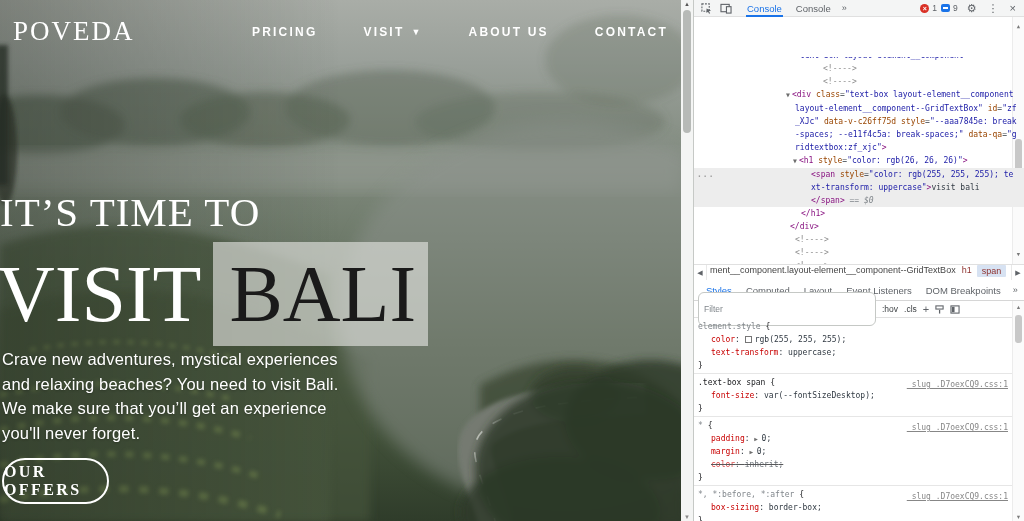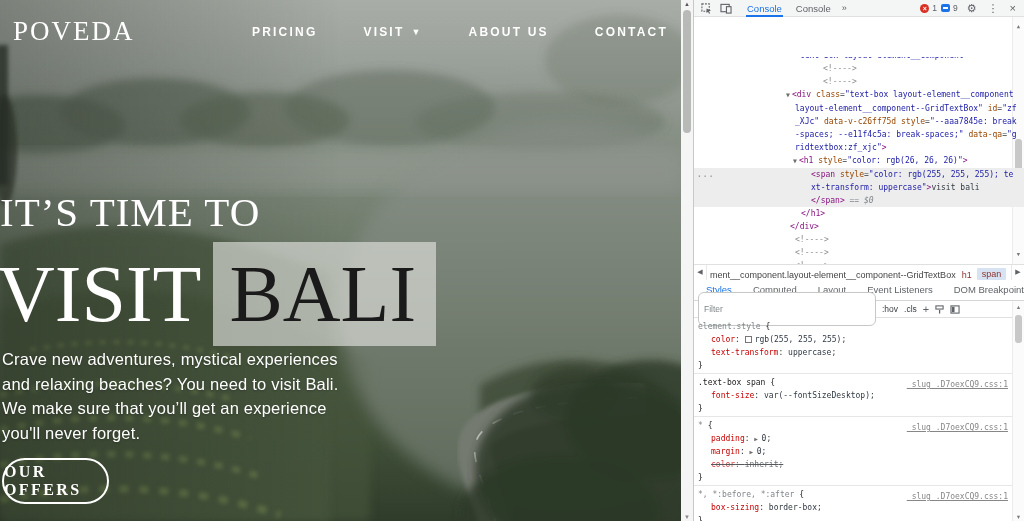--- a/index.html
+++ b/index.html
@@ -16,21 +16,21 @@
           font-size:27px; letter-spacing:2px; font-weight:400; }
   .main-nav { position:absolute; right:13px; top:25px; display:flex; gap:46px; }
   .nav-item { color:#fff; font-size:12px; font-weight:700; letter-spacing:2.2px; display:flex; align-items:center; cursor:pointer; }
   .nav-caret { font-size:9px; margin-left:7px; color:#fff; }
 
   .hero-h2 { position:absolute; left:0px; top:190px; color:#fff; font-family:"Liberation Serif", serif;
              font-size:41px; font-weight:400; letter-spacing:1px; line-height:44px; }
   .hero-h1 { position:absolute; left:-3px; top:242px; color:#fff; font-family:"Liberation Serif", serif;
              font-size:80px; font-weight:400; line-height:104px; white-space:nowrap; }
   .hero-h1 .hl-dark { display:inline-block; color:#1a1a1a; background:rgba(219,221,217,.68);
-             padding:0 20px 0 16px; margin-left:12px; line-height:104px; }
+             padding:0 12px 0 16px; margin-left:12px; line-height:104px; }
   .hero-p { position:absolute; left:2px; top:347px; width:352px; color:#fff; font-size:16.5px;
             line-height:24.5px; letter-spacing:.2px; text-shadow:0 1px 2px rgba(0,0,0,.25); }
   .cta-btn { position:absolute; left:2px; top:458px; width:107px; height:46px; border:2px solid #fff;
              border-radius:26px; background:transparent; color:#fff; font-family:Liberation Serif, serif;
              font-size:16px; font-weight:700; letter-spacing:2.4px; display:flex; align-items:center;
              justify-content:center; cursor:pointer; }
 
   
   .page-scrollbar { position:absolute; left:681px; top:0; width:12px; height:521px; background:#f4f5f4; }
   .page-scrollbar .sb-up { position:absolute; top:1px; left:0; width:12px; text-align:center; font-size:6px; color:#555; }
@@ -71,31 +71,31 @@
   .tk-tx { color:#303942; } .tk-cm { color:#8c8c8c; }
   .tk-eq { color:#80868b; font-style:italic; }
   .tk-ar { color:#6e6e6e; font-size:6.5px; margin-right:2px; }
 
   .dt-vscroll { position:absolute; right:0; top:0; bottom:0; width:12px; background:#fbfbfb; border-left:1px solid #ececec; }
   .dt-vscroll .sb-up { position:absolute; top:3px; left:0; width:11px; text-align:center; font-size:5.5px; color:#7a7a7a; }
   .dt-vscroll .sb-down { position:absolute; bottom:3px; left:0; width:11px; text-align:center; font-size:5.5px; color:#7a7a7a; }
   .dt-vscroll .sb-thumb { position:absolute; left:2px; width:7px; background:#c8c8c8; border-radius:3px; }
 
   
-  .dt-crumbs { height:16px; border-top:1px solid #e0e0e0; display:flex; align-items:flex-end;
+  .dt-crumbs { height:16px; border-top:1px solid #e0e0e0; display:flex; align-items:flex-start;
                font-size:9px; color:#3c4043; overflow:hidden; }
   .crumb-arrow { width:13px; text-align:center; font-size:7px; color:#5f6368; border-right:1px solid #e8e8e8;
                  height:16px; display:flex; align-items:center; justify-content:center; cursor:pointer; flex:none; }
   .crumb-arrow.right { border-right:none; border-left:1px solid #e8e8e8; margin-left:auto; }
   .crumb-path { margin-left:3px; white-space:nowrap; color:#454545; }
   .crumb-tag { color:#8f3330; margin-left:6px; white-space:nowrap; }
   .crumb-sel { background:#d7e2f2; color:#8f3330; padding:1px 5px; margin-left:5px; border-radius:1px; white-space:nowrap; }
 
   
-  .dt-styletabs { height:21px; border-bottom:1px solid #d6d6d6; display:flex; align-items:flex-end; padding-left:6px; gap:9px; }
+  .dt-styletabs { height:21px; border-bottom:1px solid #d6d6d6; display:flex; align-items:center; padding-left:6px; gap:2px; }
   .stab { font-size:9.5px; color:#5f6368; padding:0 6px; height:21px; display:flex; align-items:center; position:relative; cursor:pointer; white-space:nowrap; }
   .stab.active { color:#1a73e8; }
   .stab.active::after { content:""; position:absolute; left:4px; right:4px; bottom:0; height:2px; background:#1a73e8; }
 
   
   .dt-lower { position:relative; height:222px; }
   .dt-filterrow { height:17px; border-bottom:1px solid #e0e0e0; display:flex; align-items:center; padding:0 14px 0 4px; gap:6px; }
   .filter-input { width:178px; height:12px; border:1px solid #c5c8c5; border-radius:6px; font-size:8.5px;
                   padding:16px 5px; color:#202124; background:#fff; outline:none; }
   .filter-input::placeholder { color:#80868b; }

